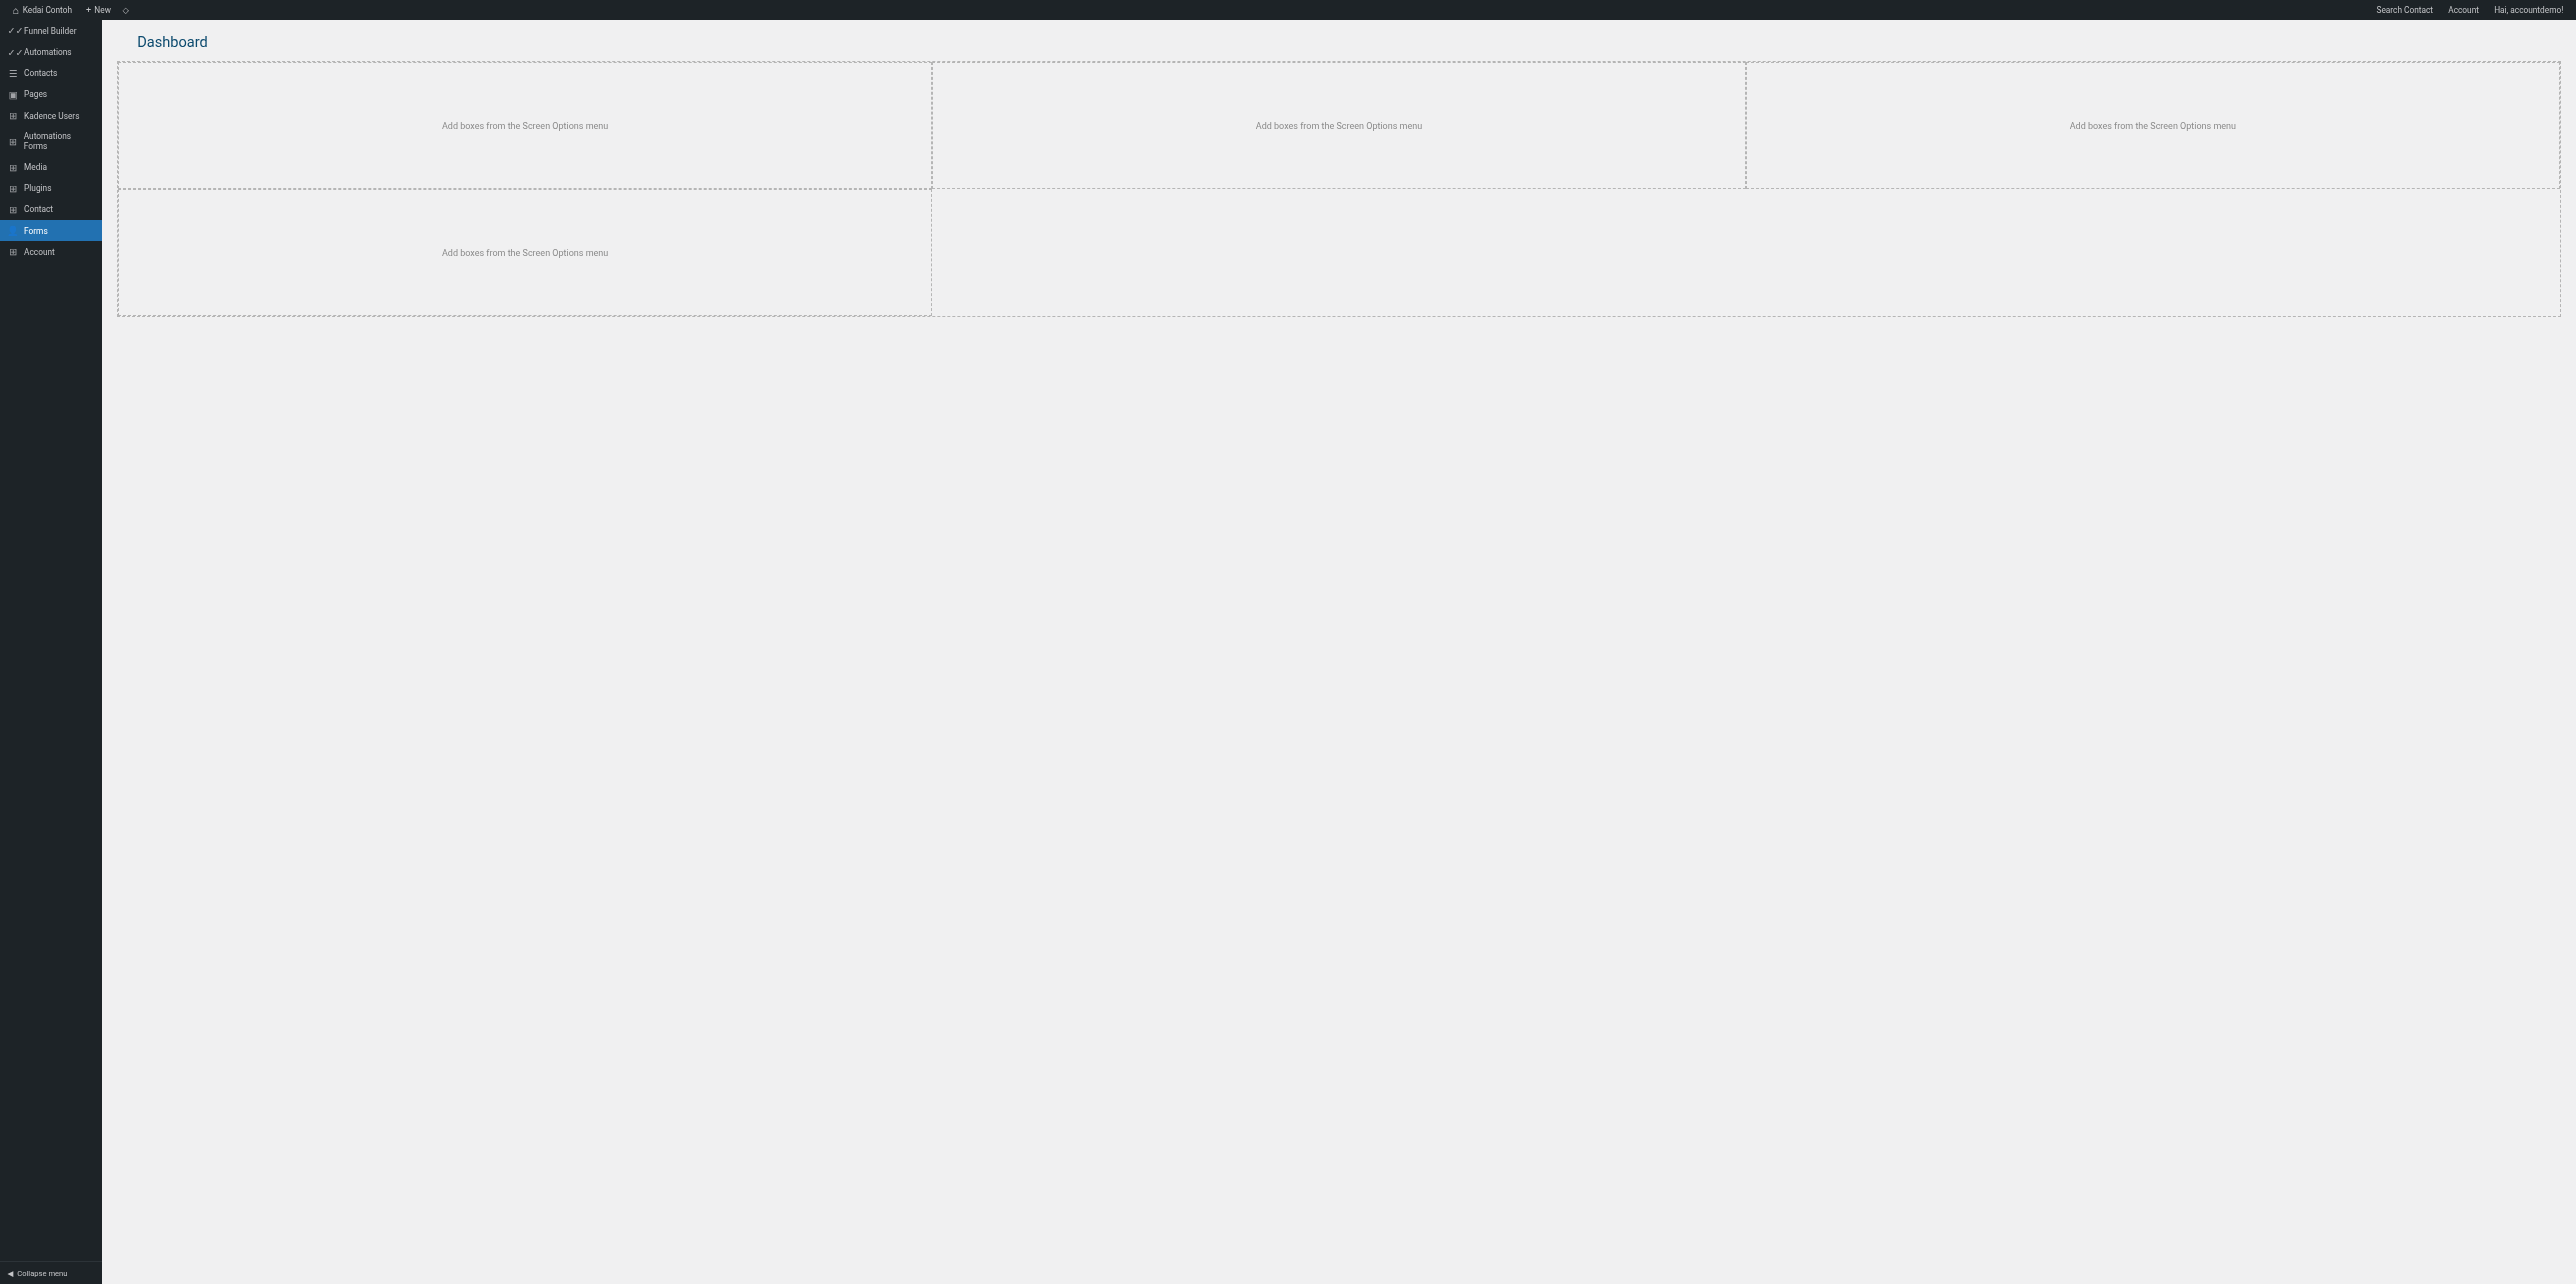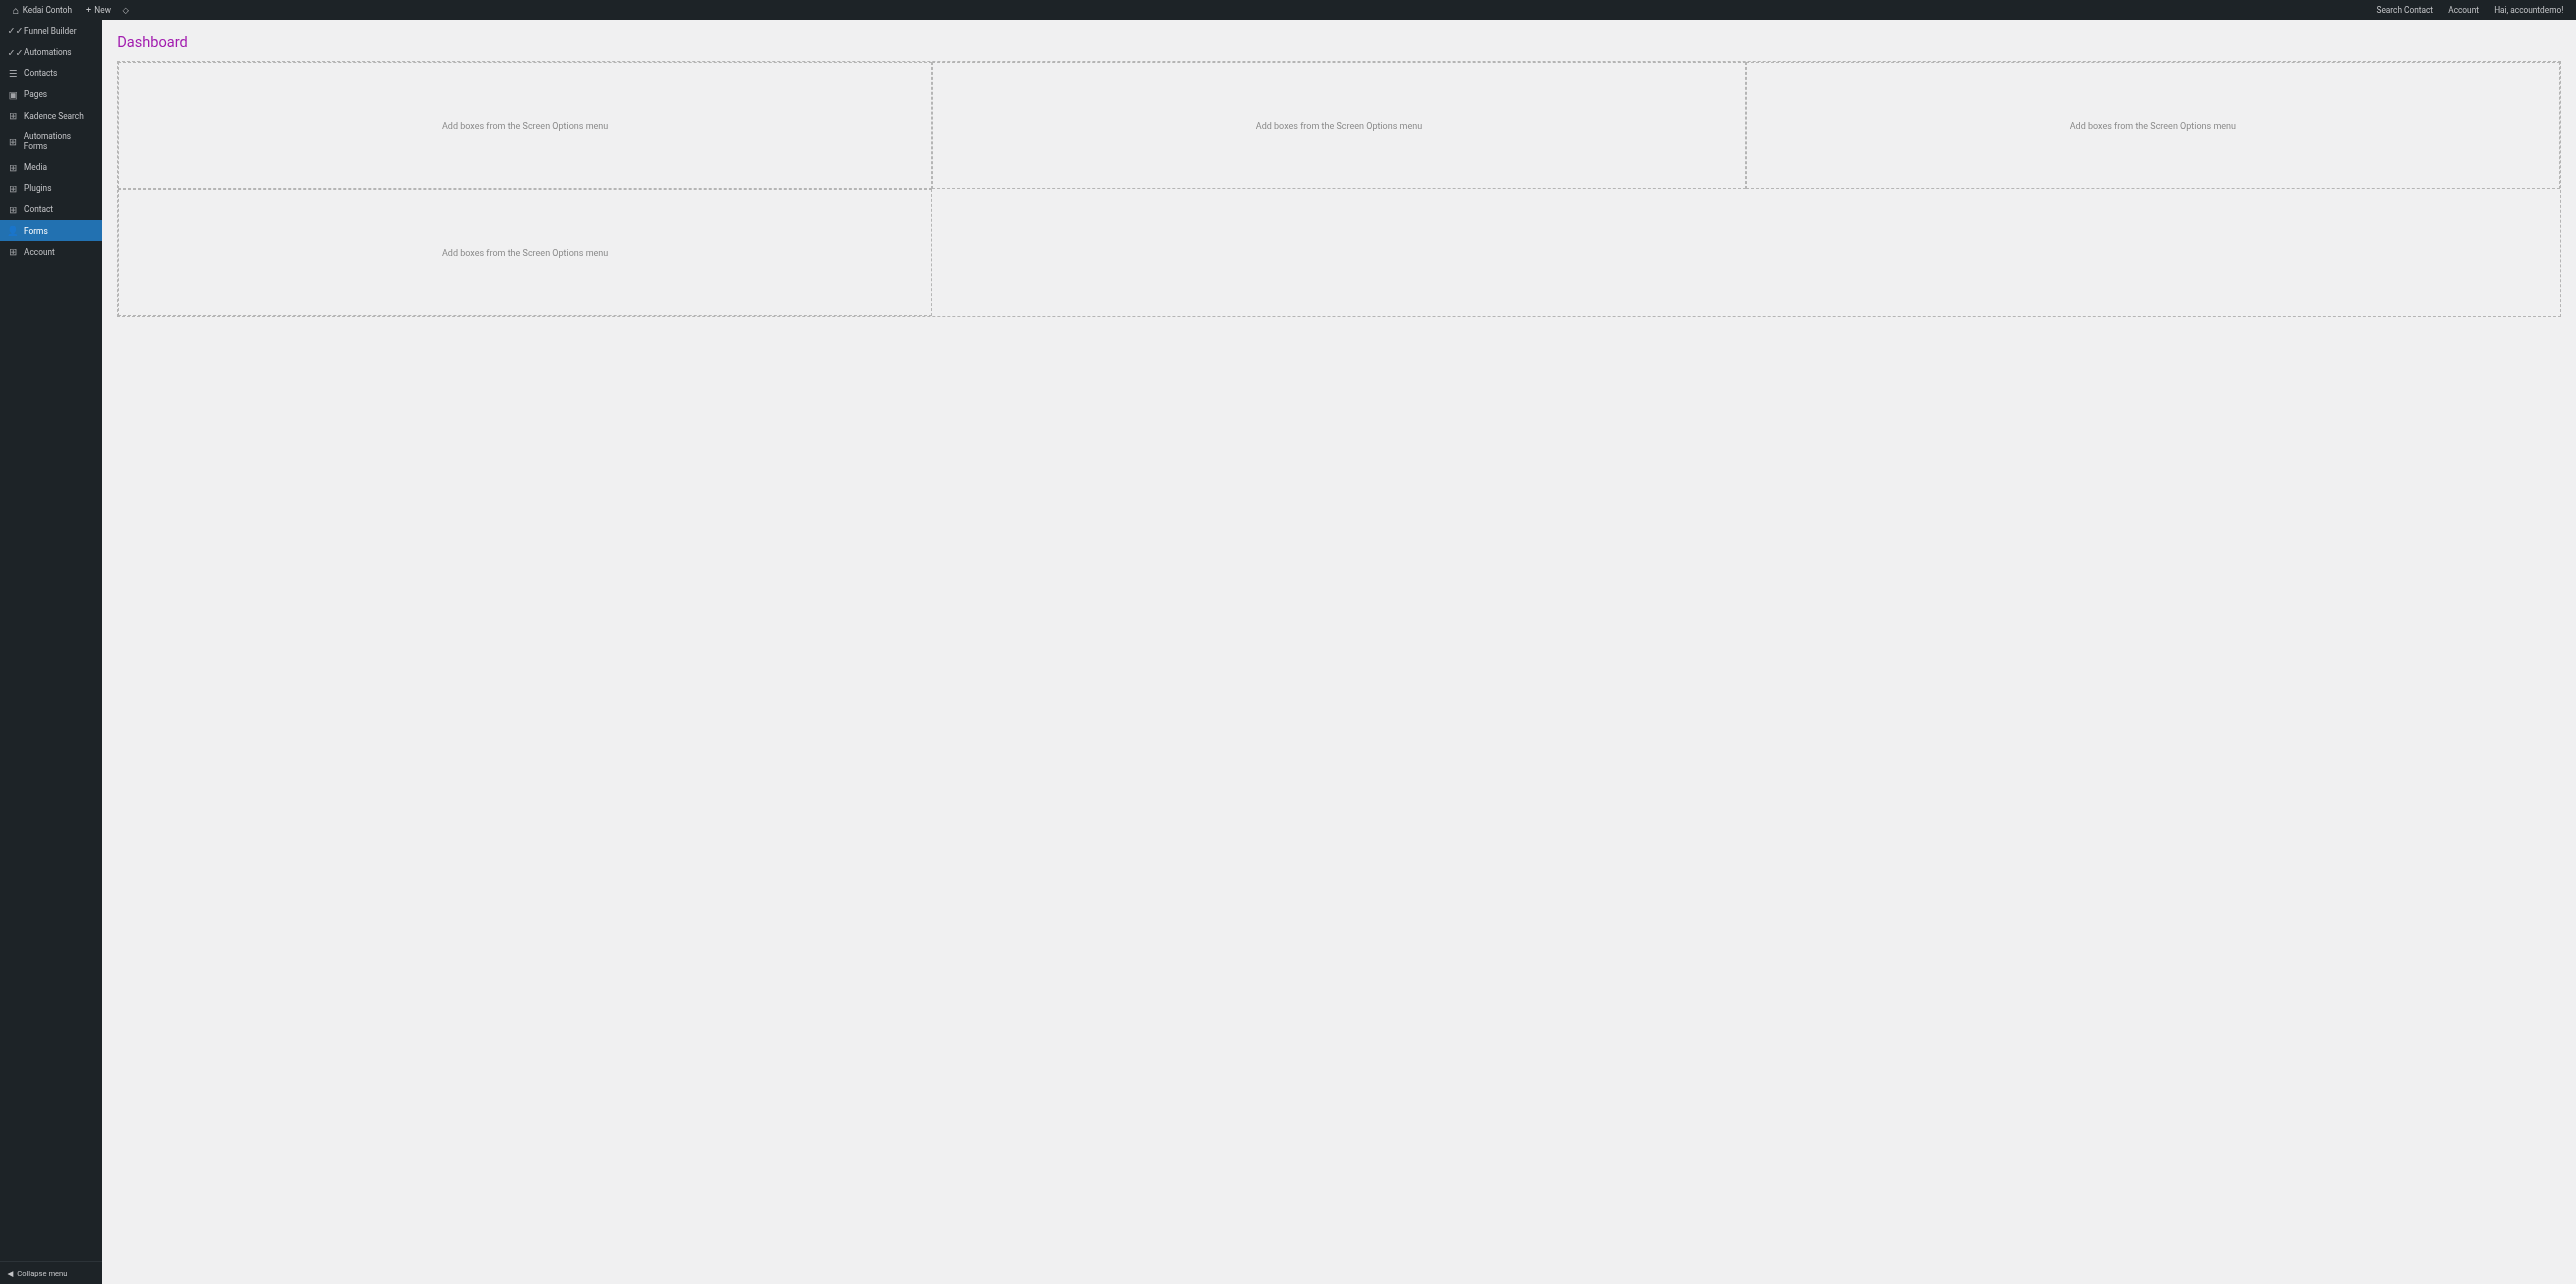--- a/index.html
+++ b/index.html
@@ -84,22 +84,23 @@
     
     .main-content {
       flex: 1;
       padding: 12.7px 15.2px;
       overflow-y: auto;
       background: #f0f0f1;
     }
     .page-title {
       font-size: 14.6px;
       font-weight: 400;
-      color: #a21caf;
+      color: #0c4a6e;
       margin-bottom: 10.2px;
+      margin-left: 20px;
     }
 
     
     .dashboard-grid {
       display: grid;
       grid-template-columns: repeat(3, 1fr);
       gap: 0;
       border: 0.6px dashed #b5b5b5;
     }
     .dashboard-box {
@@ -156,21 +157,21 @@
     <div class="sidebar-item">
       <span class="sidebar-icon">☰</span>
       <span>Contacts</span>
     </div>
     <div class="sidebar-item">
       <span class="sidebar-icon">▣</span>
       <span>Pages</span>
     </div>
     <div class="sidebar-item">
       <span class="sidebar-icon">⊞</span>
-      <span>Kadence Search</span>
+      <span>Kadence Users</span>
     </div>
     <div class="sidebar-item">
       <span class="sidebar-icon">⊞</span>
       <span>Automations Forms</span>
     </div>
     <div class="sidebar-item">
       <span class="sidebar-icon">⊞</span>
       <span>Media</span>
     </div>
     <div class="sidebar-item">

